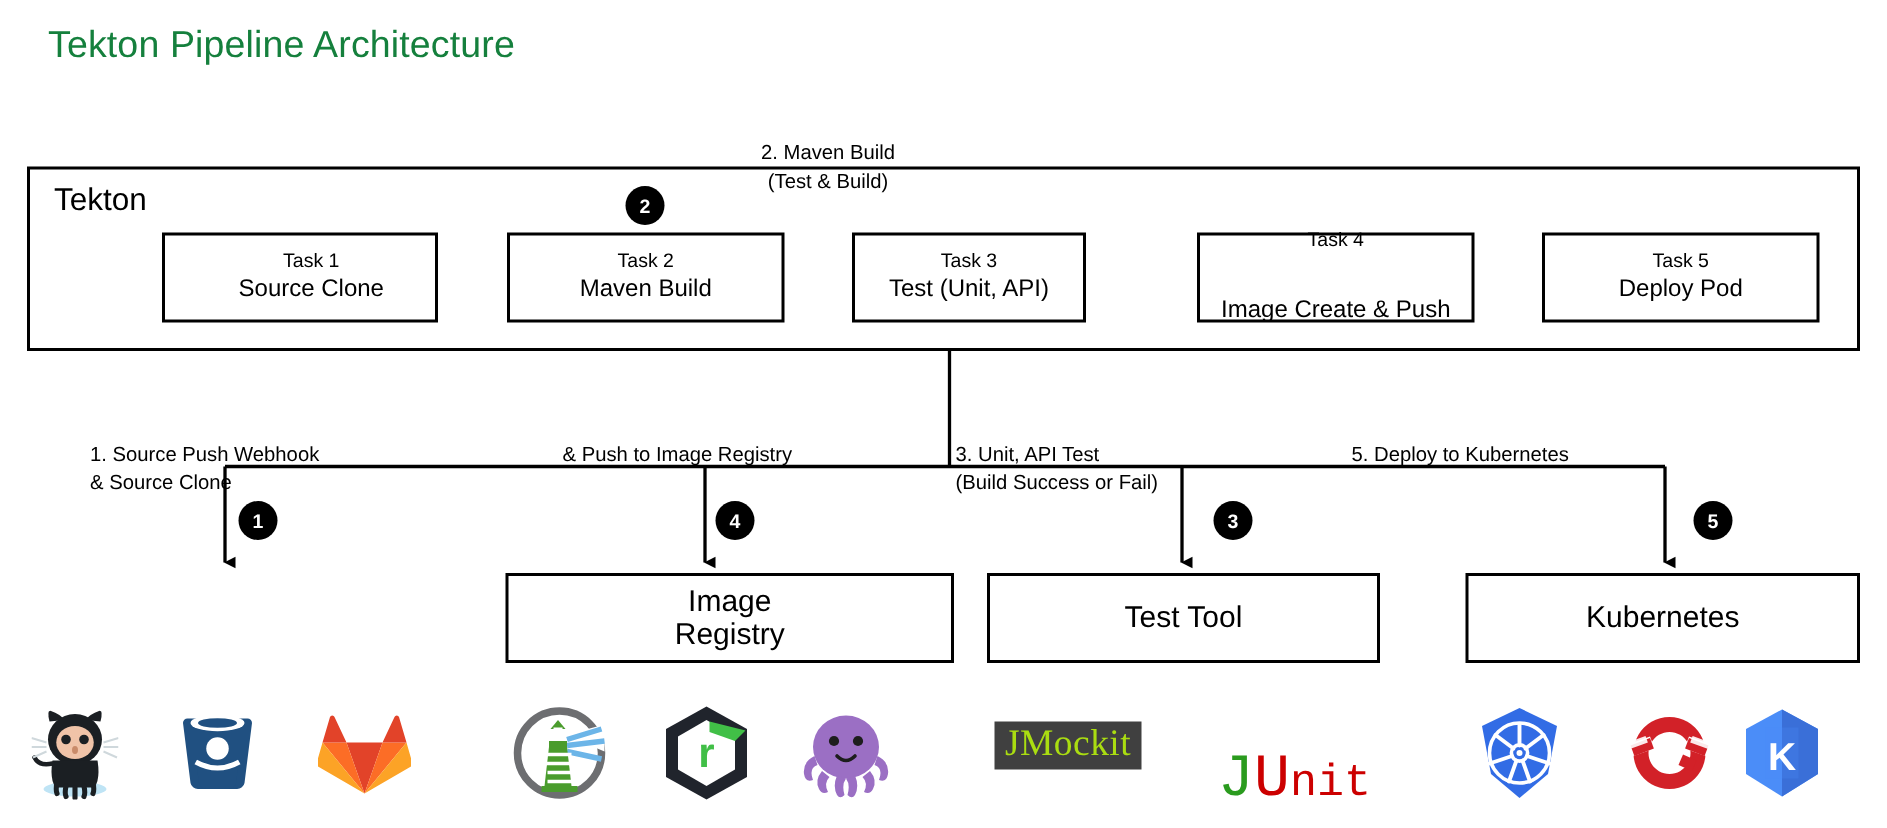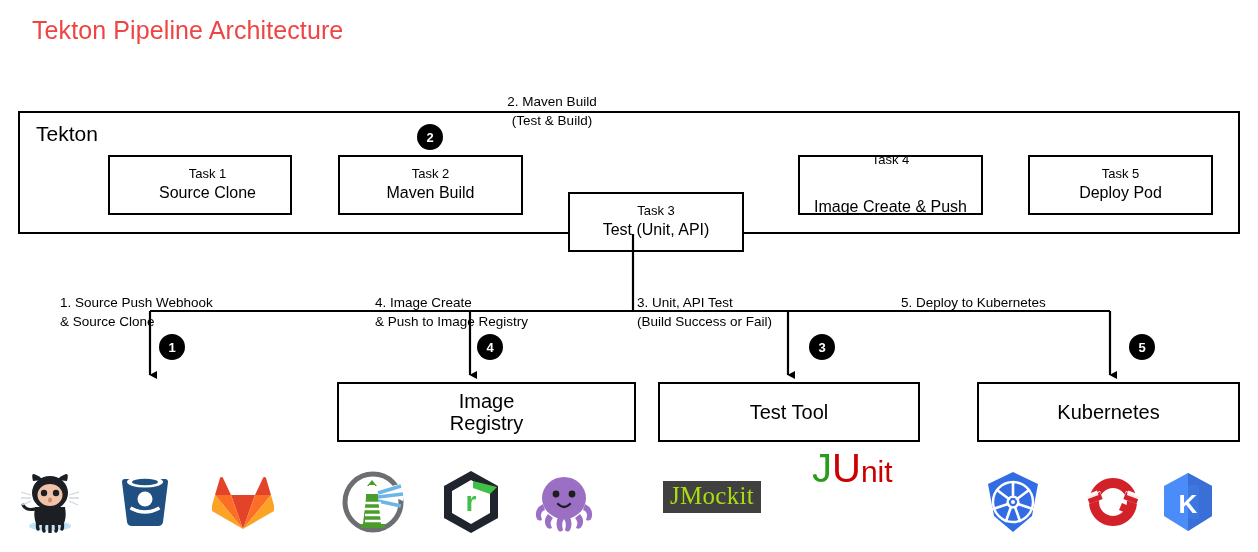--- a/index.html
+++ b/index.html
@@ -6,21 +6,21 @@
   html,body{margin:0;padding:0;}
   body{
     width:1258px;height:552px;position:relative;background:#ffffff;
     font-family:"Liberation Sans",sans-serif;color:#000;overflow:hidden;
   }
   .stage{position:absolute;left:0;top:0;width:1258px;height:552px;}
 
   
   .title{
     position:absolute;left:32px;top:16px;
-    font-size:25px;font-weight:400;letter-spacing:.1px;color:#ef4444;
+    font-size:25px;font-weight:400;letter-spacing:.1px;color:#15803d;
     white-space:nowrap;
   }
 
   
   .tekton-box{
     position:absolute;left:18px;top:111px;width:1222px;height:123px;
     border:2px solid #000;box-sizing:border-box;background:transparent;
   }
   .tekton-label{
     position:absolute;left:36px;top:122px;font-size:21px;color:#000;white-space:nowrap;
@@ -66,21 +66,21 @@
 
   
   .logo{position:absolute;top:467px;height:70px;display:flex;align-items:center;justify-content:center;}
   .logo svg{display:block;}
   .jmockit{
     position:absolute;top:481px;background:#404040;color:#aadd11;
     font-family:"Liberation Serif",serif;font-size:25px;
     padding:1px 7px 3px 7px;letter-spacing:.3px;white-space:nowrap;
   }
   .junit{
-    position:absolute;top:448px;font-family:Liberation Sans, sans-serif;
+    position:absolute;top:501px;font-family:Liberation Mono, monospace;
     font-size:40px;white-space:nowrap;line-height:1;
   }
   .junit .j{color:#2a9b1e;}
   .junit .u{color:#cc0000;}
   .junit .nit{color:#cc0000;font-size:30px;}
 </style>
 </head>
 <body>
 
 <div class="stage">
@@ -96,21 +96,21 @@
   <div class="tekton-label">Tekton</div>
 
   <div class="task-box" style="left:108px;width:184px;padding-left:15px;">
     <div class="l1">Task 1</div>
     <div class="l2">Source Clone</div>
   </div>
   <div class="task-box" style="left:338px;width:185px;">
     <div class="l1">Task 2</div>
     <div class="l2">Maven Build</div>
   </div>
-  <div class="task-box" style="left:568px;width:176px;margin-top:37px;">
+  <div class="task-box" style="left:568px;width:156px;">
     <div class="l1">Task 3</div>
     <div class="l2">Test (Unit, API)</div>
   </div>
   <div class="task-box" style="left:798px;width:185px;gap:28px;">
     <div class="l1">Task 4</div>
     <div class="l2">Image Create &amp; Push</div>
   </div>
   <div class="task-box" style="left:1028px;width:185px;">
     <div class="l1">Task 5</div>
     <div class="l2">Deploy Pod</div>
@@ -131,21 +131,20 @@
     <path d="M470,311 L470,375" stroke="#000" stroke-width="2.2" fill="none" marker-end="url(#ah)"></path>
     <path d="M788,311 L788,375" stroke="#000" stroke-width="2.2" fill="none" marker-end="url(#ah)"></path>
     <path d="M1110,311 L1110,375" stroke="#000" stroke-width="2.2" fill="none" marker-end="url(#ah)"></path>
   </svg>
 
   <div class="flow-label" style="left:60px;top:293px;width:290px;">
     <div>1. Source Push Webhook</div>
     <div>&amp; Source Clone</div>
   </div>
   <div class="flow-label" style="left:375px;top:293px;width:290px;">
-    <div>4. Image Create</div>
     <div>&amp; Push to Image Registry</div>
   </div>
   <div class="flow-label" style="left:637px;top:293px;width:290px;">
     <div>3. Unit, API Test</div>
     <div>(Build Success or Fail)</div>
   </div>
   <div class="flow-label" style="left:901px;top:293px;width:290px;">
     <div>5. Deploy to Kubernetes</div>
     <div></div>
   </div>

